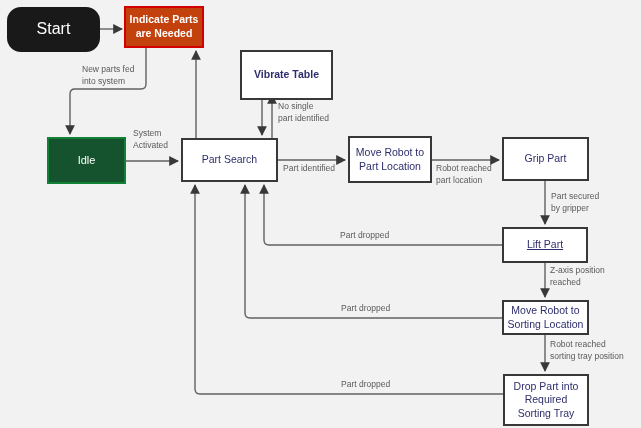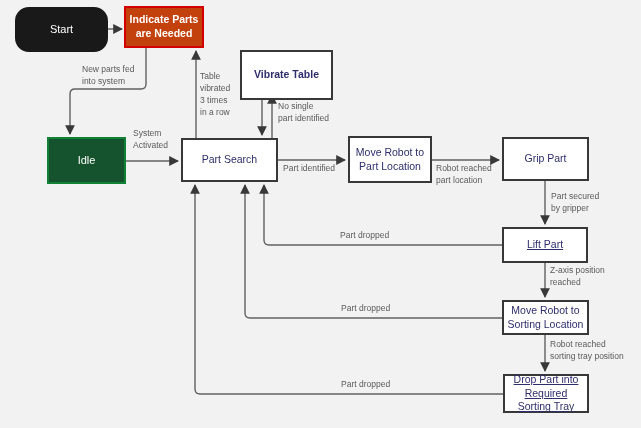--- a/index.html
+++ b/index.html
@@ -18,21 +18,21 @@
     text-align:center;
     background:#ffffff;
     border:2px solid #383838;
     color:#2e2e6c;
     font-size:10.5px;
     line-height:1.3;
     white-space:pre-line;
   }
   .node.start{
     background:#191919;border:2px solid #191919;border-radius:14px;
-    color:#ffffff;font-size:11px;margin-left:8px;
+    color:#ffffff;font-size:16px;
   }
   .node.alert{
     background:#c2410c;border:2px solid #d40000;
     color:#ffffff;font-weight:bold;
   }
   .node.idle{
     background:#14532d;border:2px solid #118235;
     color:#ffffff;font-size:11px;
   }
   .elabel{
@@ -86,31 +86,27 @@
   <div class="node" style="left:348px;top:136px;width:84px;height:47px;">Move Robot to
 Part Location</div>
 
   <div class="node" style="left:502px;top:137px;width:87px;height:44px;text-align:center;">Grip Part</div>
 
   <div class="node" style="left:502px;top:227px;width:86px;height:36px;text-decoration:underline;">Lift Part</div>
 
   <div class="node" style="left:502px;top:300px;width:87px;height:35px;">Move Robot to
 Sorting Location</div>
 
-  <div class="node" style="left:503px;top:374px;width:86px;height:39px;text-decoration:underline;">Drop Part into
+  <div class="node" style="left:503px;top:374px;width:86px;height:52px;">Drop Part into
 Required
 Sorting Tray</div>
 
   <div class="elabel" style="left:82px;top:64px;">New parts fed
 into system</div>
 
-  <div class="elabel" style="left:200px;top:71px;">Table
-vibrated
-3 times
-in a row</div>
 
   <div class="elabel" style="left:278px;top:101px;">No single
 part identified</div>
 
   <div class="elabel" style="left:133px;top:128px;">System
 Activated</div>
 
   <div class="elabel" style="left:283px;top:163px;">Part identified</div>
 
   <div class="elabel" style="left:436px;top:163px;">Robot reached

